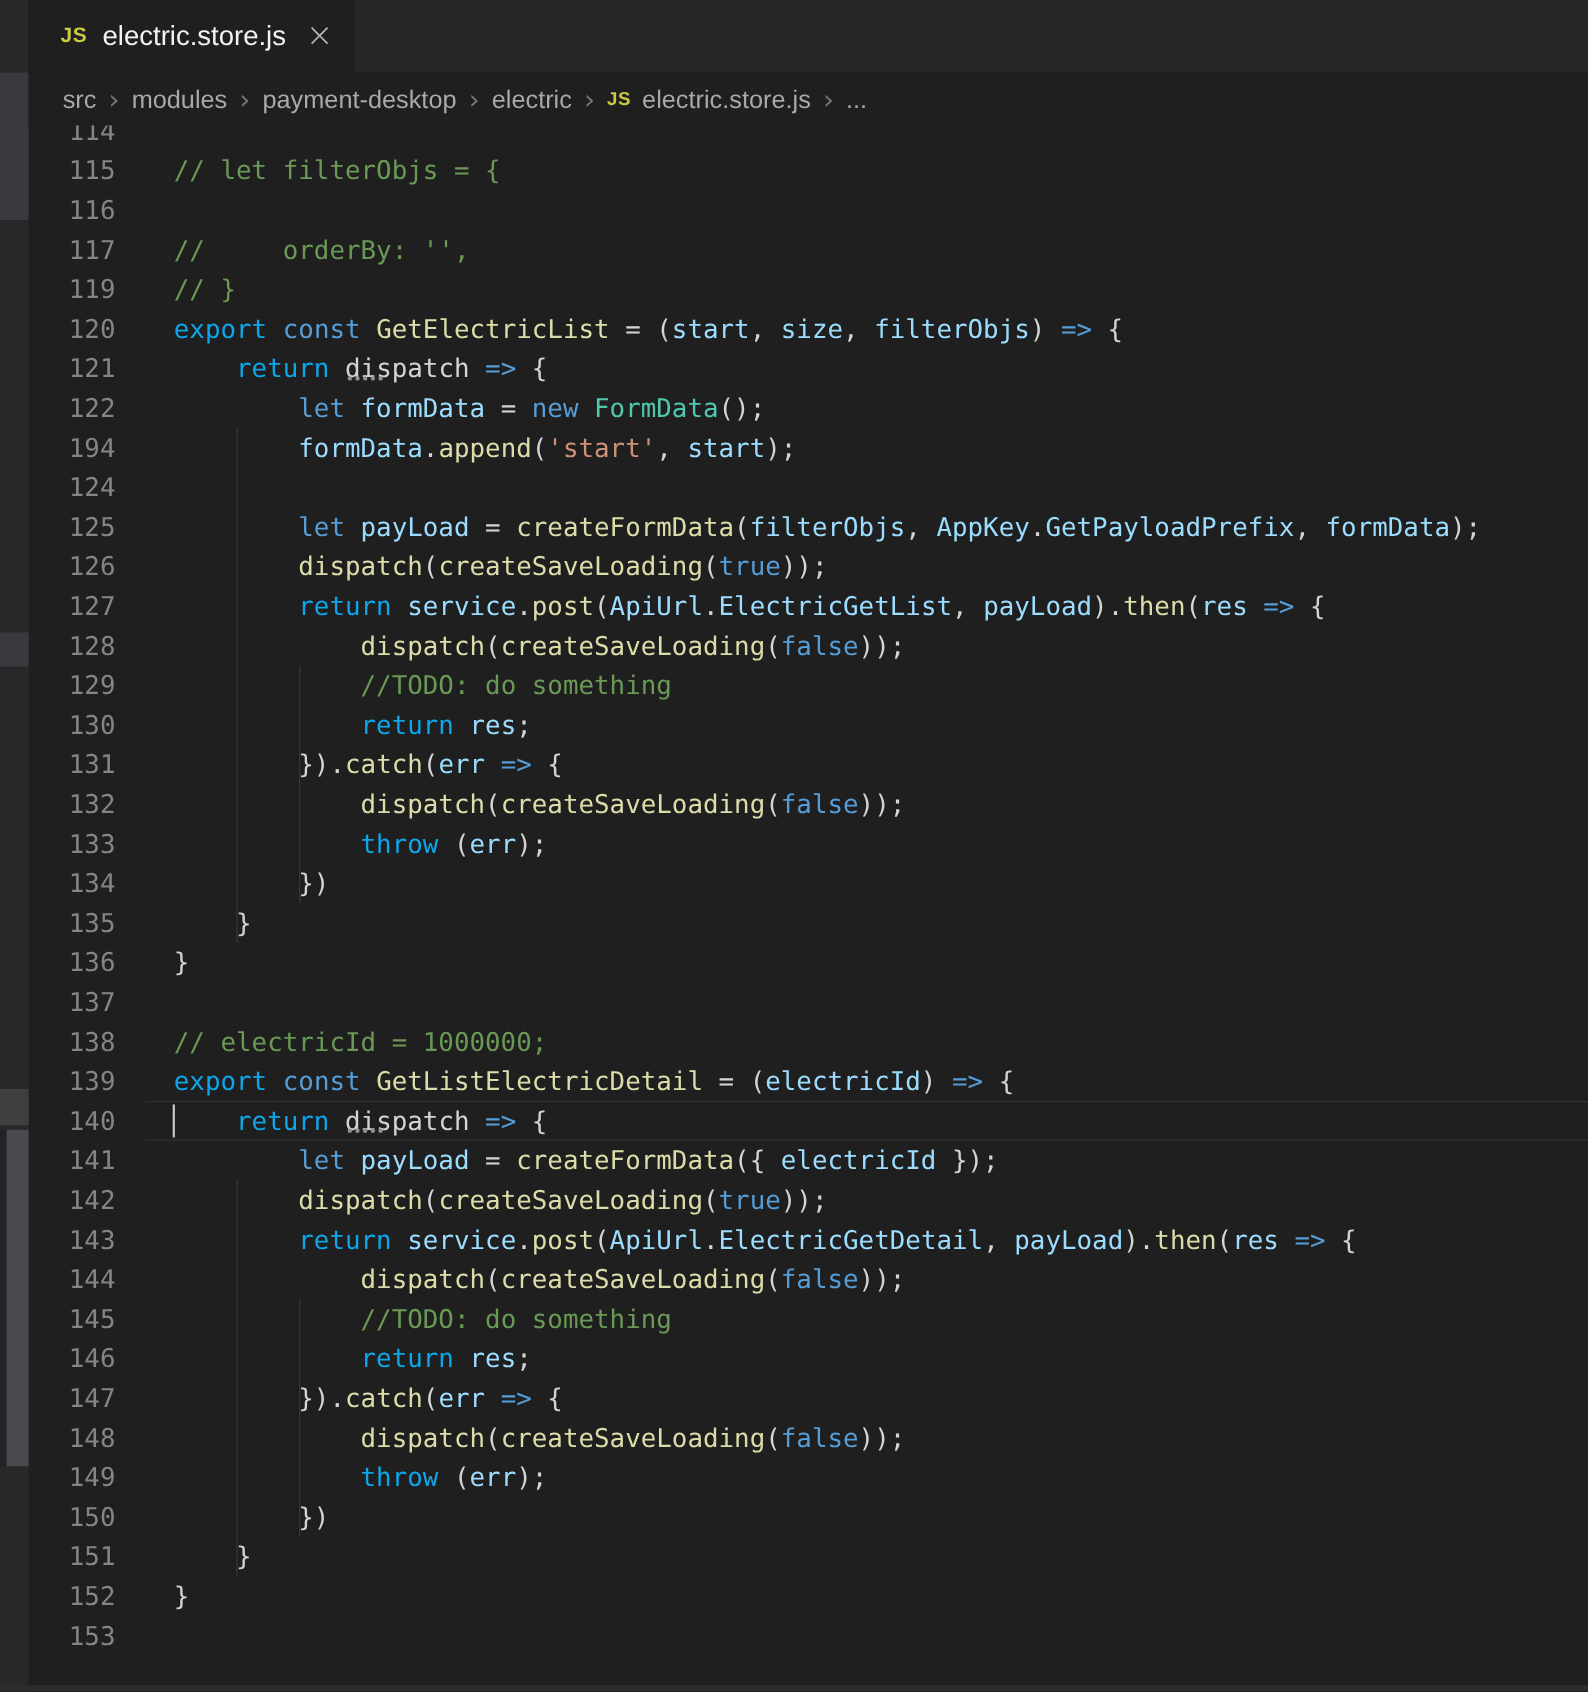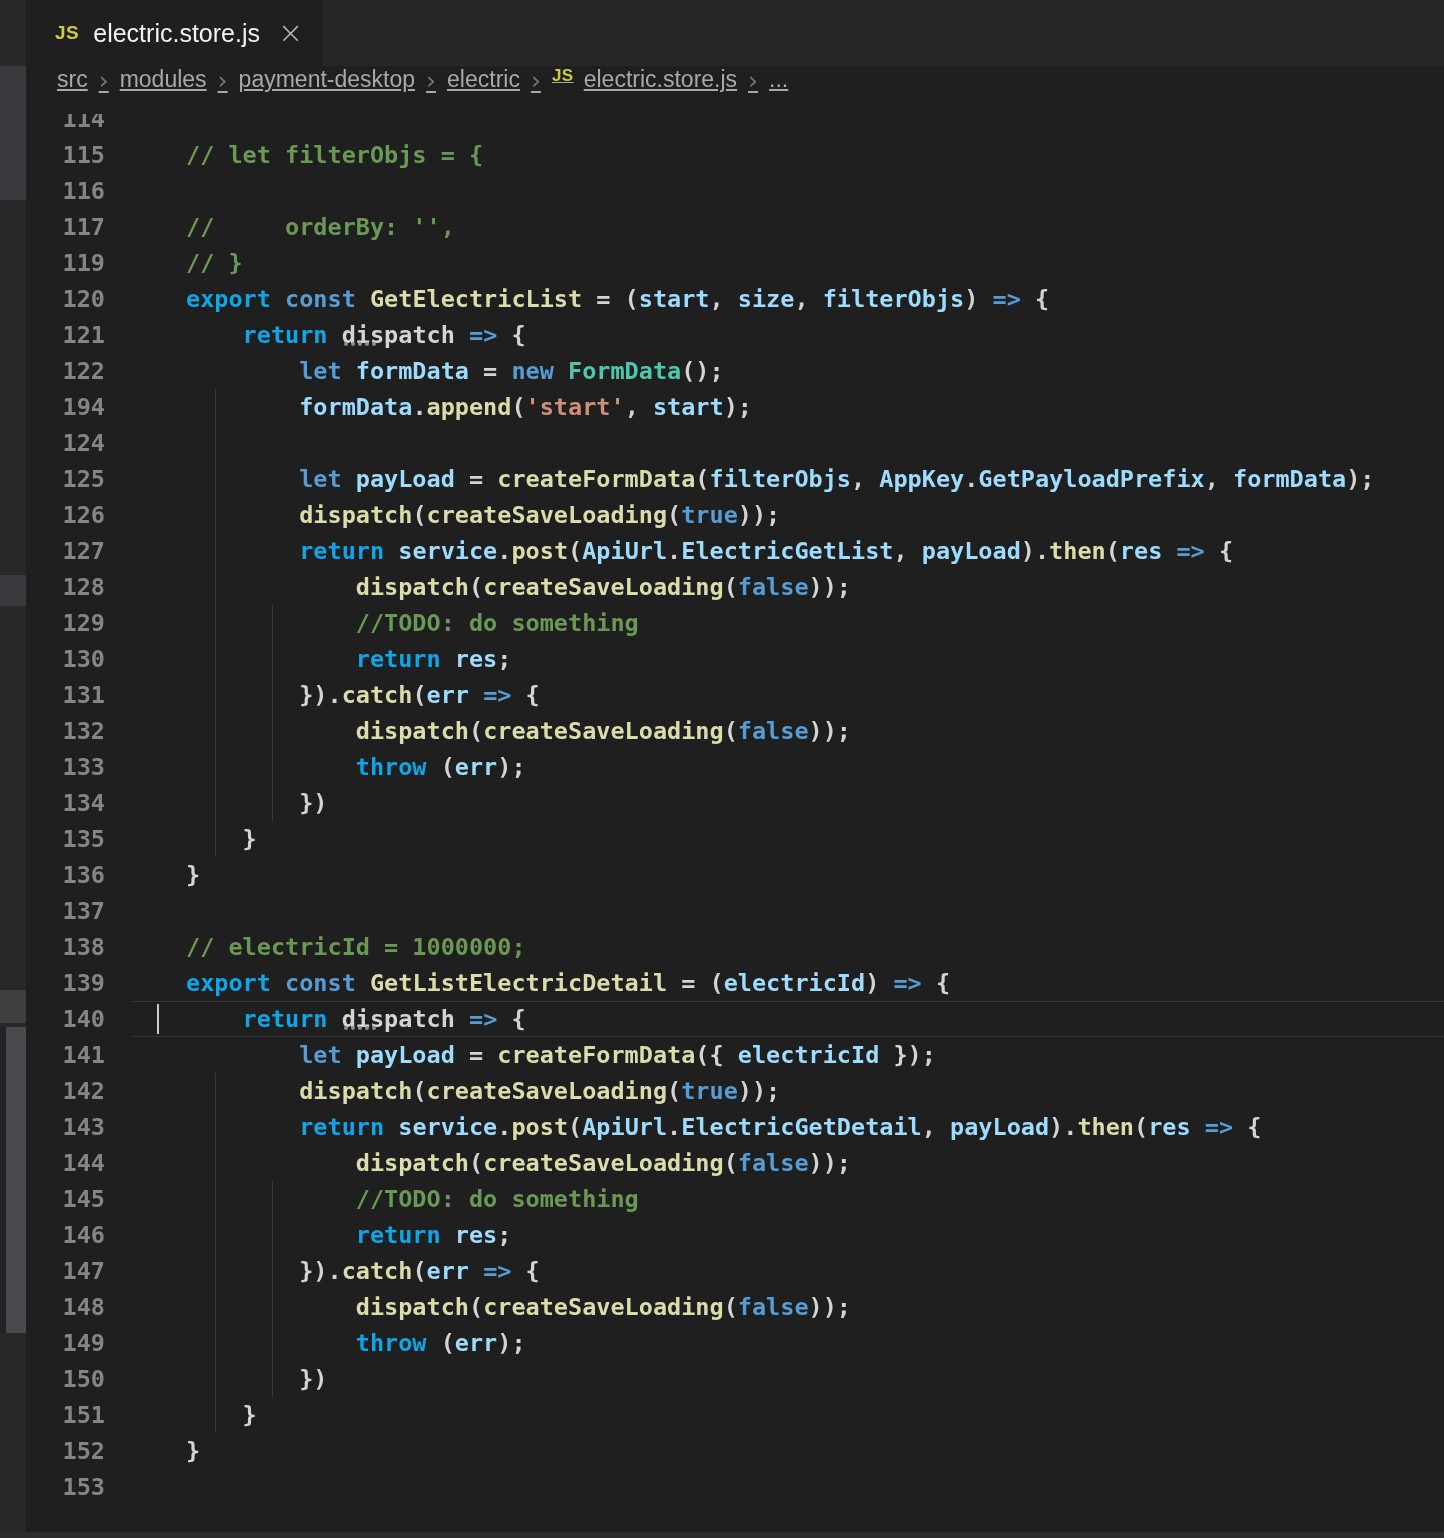--- a/index.html
+++ b/index.html
@@ -20,33 +20,33 @@
   .tab{position:absolute;left:0;top:0;width:296px;height:66px;background:#1f1f1f;
        display:flex;align-items:center;cursor:pointer;}
   .js-icon{font-weight:bold;color:#cbcb41;font-size:19px;letter-spacing:.5px;}
   .tab .js-icon{margin-left:29px;}
   .tab-title{color:#f2f2f2;font-size:25px;margin-left:14px;}
   .tab-close{color:#b8b8b8;font-size:30px;font-weight:300;margin-left:18px;line-height:1;
              font-family:"DejaVu Sans",sans-serif;}
 
   
   .breadcrumb{position:absolute;left:26px;top:66px;width:1418px;height:48px;background:#1f1f1f;
-              display:flex;z-index:5;font-size:23px;color:#a9a9a9;text-decoration:underline;}
+              display:flex;align-items:center;z-index:5;font-size:23px;color:#a9a9a9;}
   .breadcrumb .pad{width:31px;}
   .crumb{white-space:nowrap;}
   .sep{color:#767676;font-size:25px;margin:0 11px;font-family:"DejaVu Sans",sans-serif;}
   .breadcrumb .js-icon{font-size:17px;margin-right:10px;}
 
   
-  .editor{position:absolute;left:0;top:0;width:1284px;height:1538px;font-weight:bold;}
+  .editor{position:absolute;left:0;top:0;width:1284px;height:1538px;}
   #rows{position:absolute;left:26px;top:101px;right:0;}
   .row{display:flex;height:36px;line-height:36px;
        font-family:"DejaVu Sans Mono",monospace;font-size:23.5px;}
   .num{width:79px;text-align:right;color:#858585;flex:none;}
-  .code{margin-left:81px;white-space:pre;color:#d4d4d4;}
+  .code{margin-left:53px;white-space:pre;color:#d4d4d4;}
   .tk-c{color:#6a9955;}      
   .tk-k{color:#569cd6;}      
   .tk-m{color:#0ea5e9;}      
   .tk-f{color:#dcdcaa;}      
   .tk-v{color:#9cdcfe;text-align:center;}      
   .tk-t{color:#4ec9b0;}      
   .tk-s{color:#ce9178;}      
   .tk-p{color:#d4d4d4;}      
   .tk-h{color:#d4d4d4;position:relative;}
   .tk-h::after{content:"";position:absolute;left:2px;bottom:3px;width:32px;

